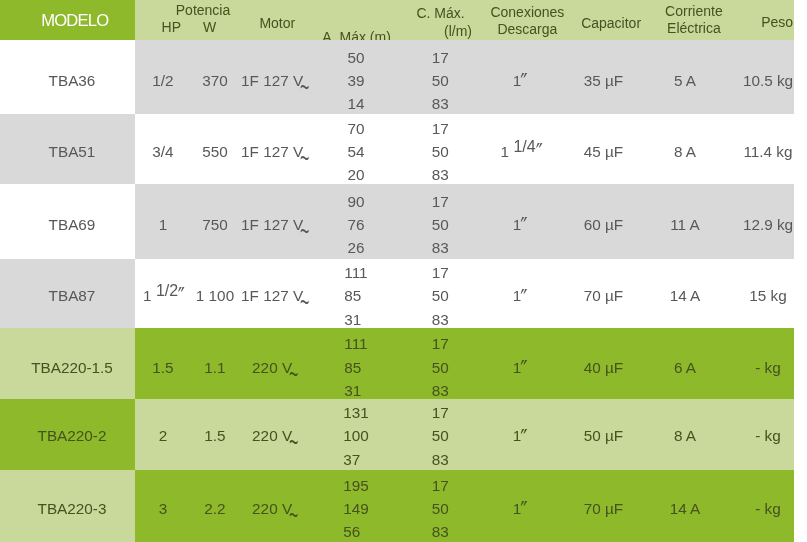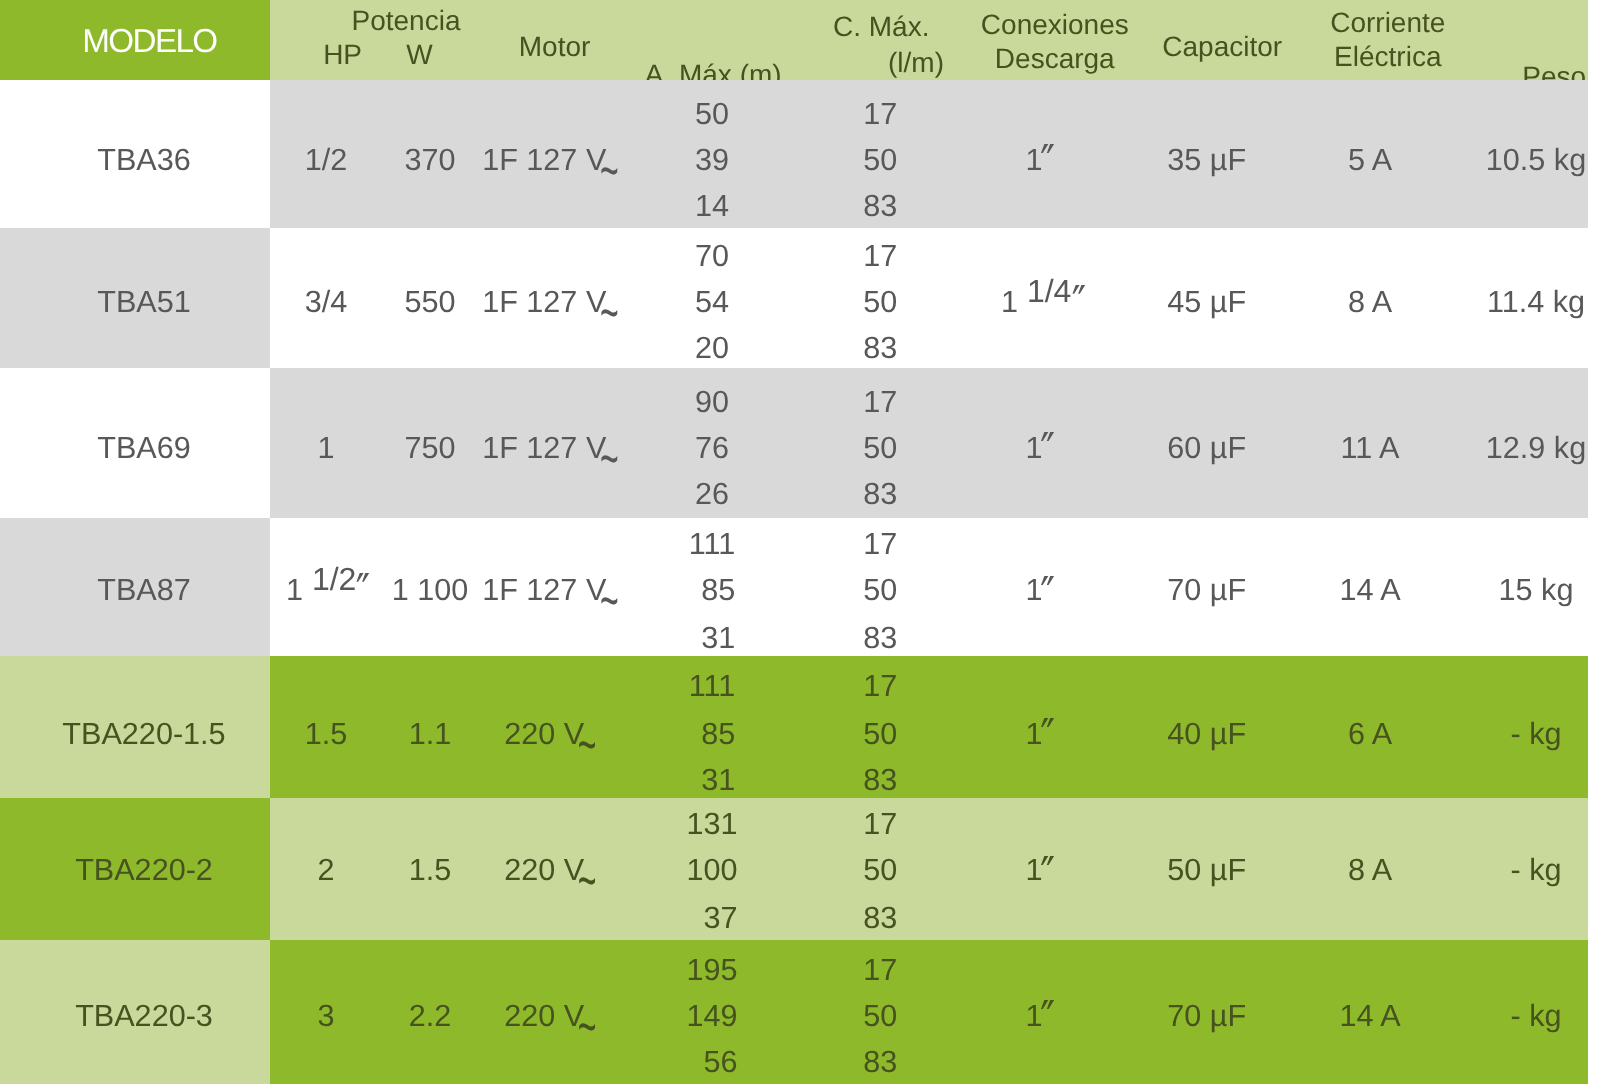--- a/index.html
+++ b/index.html
@@ -3,21 +3,21 @@
 <meta charset="utf-8">
 <title>Tabla de especificaciones</title>
 <style>
 html,body{margin:0;padding:0;background:#ffffff;}
 #page{position:relative;width:794px;height:542px;overflow:hidden;background:#ffffff;
       font-family:"Liberation Sans",sans-serif;white-space:pre;}
 .row{position:absolute;left:0;width:807px;}
 .modelo-bg{position:absolute;left:0;top:0;width:135px;height:100%;}
 .c,.c3{position:absolute;transform:translateX(-50%) translateZ(0);white-space:pre;
       font-size:15.3px;line-height:23.2px;}
-.c3{text-align:right;}
+.c3{text-align:left;}
 .h{position:absolute;transform:translateX(-50%) translateZ(0);white-space:pre;
    font-size:14px;line-height:17px;color:#46521f;}
 .gray{background:#d9d9d9}.white{background:#ffffff}
 .dgreen{background:#8db92a}.lgreen{background:#c9d89b}
 .t-gray{color:#58585a}.t-olive{color:#46521f}
 sup{font-size:16px;line-height:0;position:relative;top:-5.2px;vertical-align:baseline;}
 sup:empty{display:none}
 span:empty{display:none}
 .prime{font-family:"DejaVu Sans",sans-serif;font-size:1.62em;line-height:0;
        display:inline-block;vertical-align:baseline;transform:scaleX(0.8);
@@ -45,21 +45,21 @@
 .h-w{left:209.70px;top:18.55px}
 .h-motor{left:277.30px;top:14.55px}
 .h-amax{left:356.60px;top:29px}
 .h-cmax1{left:440.60px;top:4.65px}
 .h-cmax2{left:458px;top:22.55px}
 .h-conex1{left:527.40px;top:3.75px}
 .h-conex2{left:527.40px;top:20.85px}
 .h-capacitor{left:611.10px;top:14.55px}
 .h-corr1{left:693.90px;top:2.85px}
 .h-corr2{left:693.90px;top:19.65px}
-.h-peso{left:777.10px;top:30px}
+.h-peso{left:777.10px;top:14px}
 .r1{top:40.0px;height:74.0px}
 .r1 .c{top:28.90px}.r1 .c3{top:5.70px}
 .r2{top:114.0px;height:69.5px}
 .r2 .c{top:26.00px}.r2 .c3{top:2.80px}
 .r3{top:183.5px;height:75.0px}
 .r3 .c{top:29.50px}.r3 .c3{top:6.30px}
 .r4{top:258.5px;height:69.0px}
 .r4 .c{top:25.80px}.r4 .c3{top:2.60px}
 .r5{top:327.5px;height:71.0px}
 .r5 .c{top:28.10px}.r5 .c3{top:4.90px}

